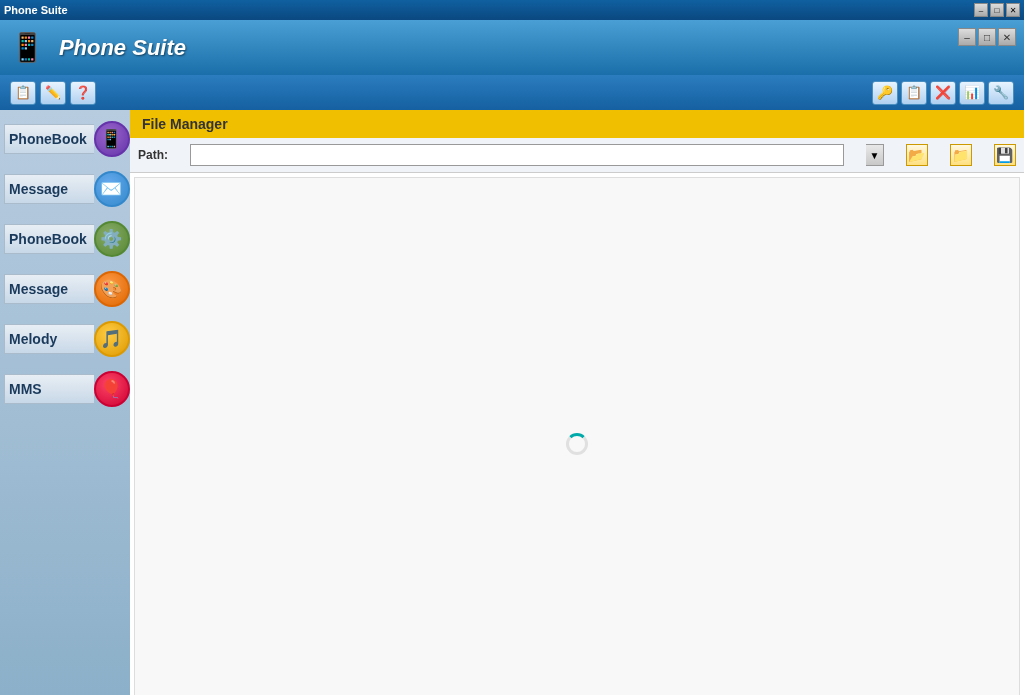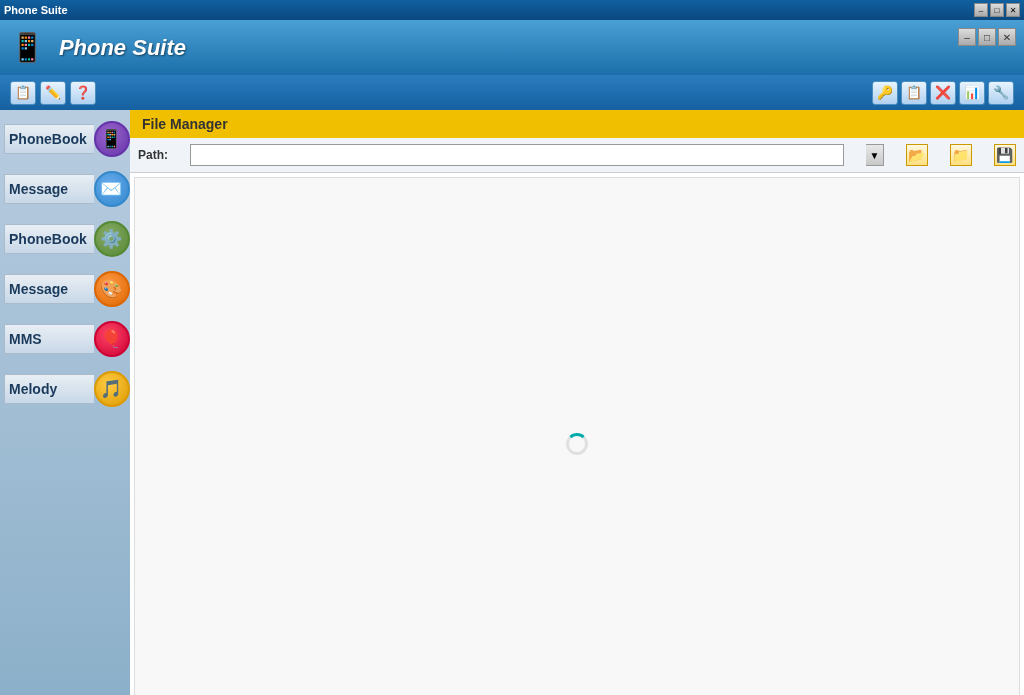--- a/index.html
+++ b/index.html
@@ -298,26 +298,26 @@
     </div>
     <div class="nav-item">
       <div class="nav-item-label">PhoneBook</div>
       <div class="nav-icon icon-settings">⚙️</div>
     </div>
     <div class="nav-item">
       <div class="nav-item-label">Message</div>
       <div class="nav-icon icon-images">🎨</div>
     </div>
     <div class="nav-item">
+      <div class="nav-item-label">Melody</div>
+      <div class="nav-icon icon-melody">🎵</div>
+    </div>
+    <div class="nav-item">
       <div class="nav-item-label">MMS</div>
       <div class="nav-icon icon-mms">🎈</div>
-    </div>
-    <div class="nav-item">
-      <div class="nav-item-label">Melody</div>
-      <div class="nav-icon icon-melody">🎵</div>
     </div>
   </div>
 
   <div id="content-area">
     <div id="section-header">
       <span>File Manager</span>
     </div>
     <div id="path-bar">
       <span id="path-label">Path:</span>
       <input id="path-input" type="text" style="flex: 1 1 0%; height: 22px; border: 1px solid rgb(153, 153, 153); padding: 0px 4px; font-size: 12px;">

